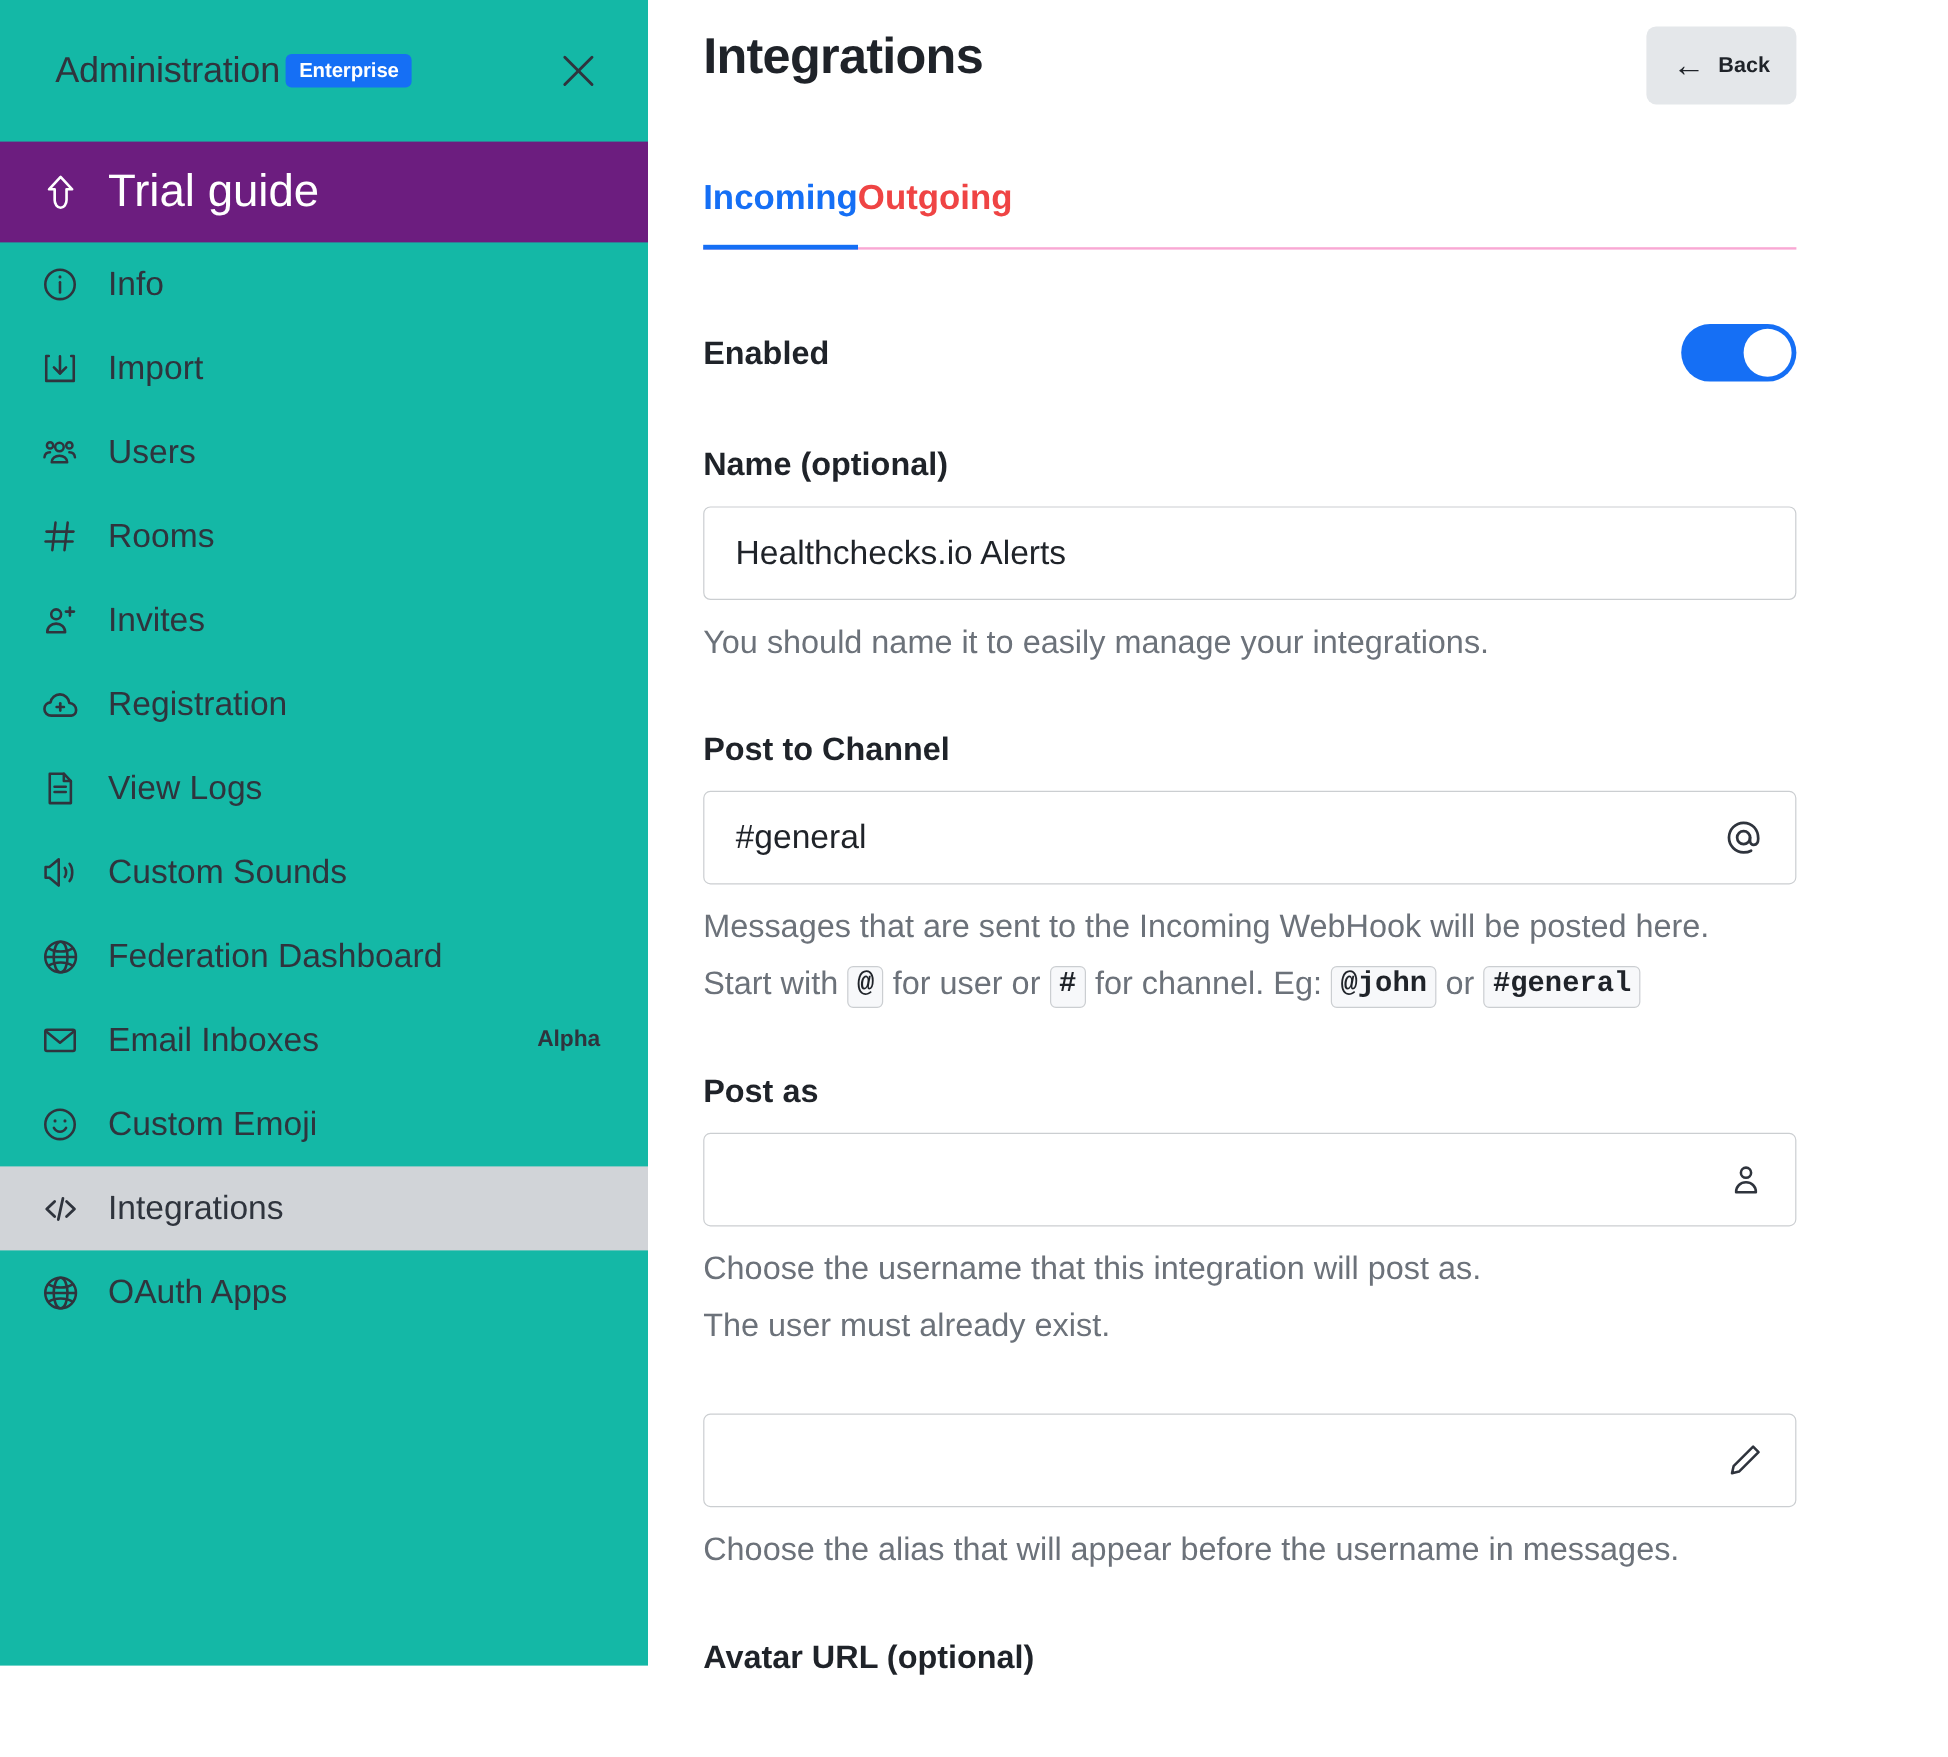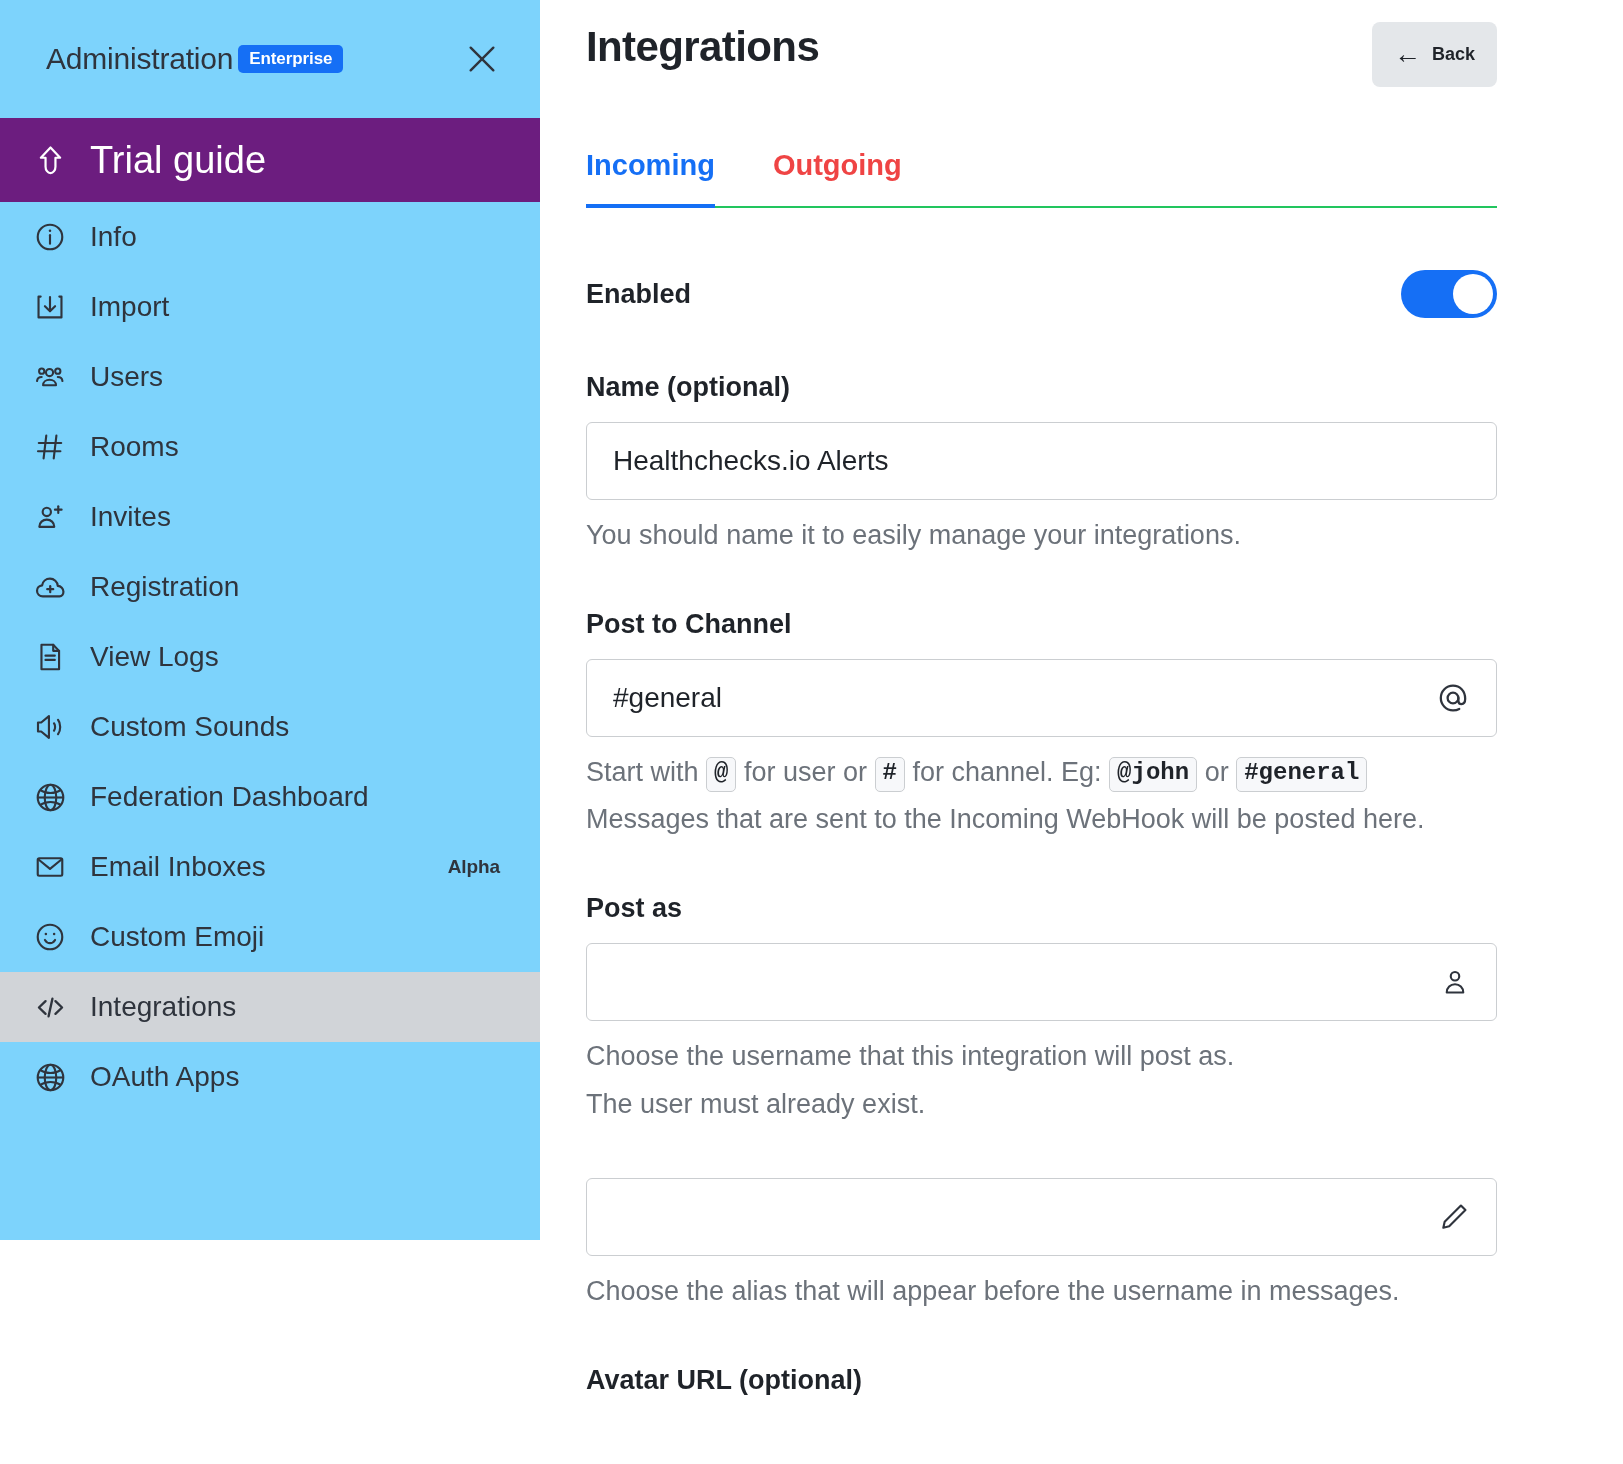--- a/index.html
+++ b/index.html
@@ -11,22 +11,22 @@
   }
   .app {
     display: flex;
     width: 1623px; height: 1464px;
     position: relative;
   }
 
   
   .sidebar {
     width: 540px;
-    height: 1240px;
-    background: #7dd3fc;
+    height: 1388px;
+    background: #14b8a6;
     flex: 0 0 540px;
     position: relative;
     overflow: hidden;
   }
   .sidebar-header {
     height: 118px;
     display: flex;
     align-items: center;
     padding: 0 36px 0 46px;
   }
@@ -131,23 +131,22 @@
   }
   .back-label {
     font-size: 18px;
     font-weight: bold;
     color: #1F2329;
   }
   .back-arrow { font-size: 27px; color: #1F2329; line-height: 1; }
 
   .tabs {
     display: flex;
-    gap: 58px;
     margin-top: 62px;
-    border-bottom: 2px solid #22c55e;
+    border-bottom: 2px solid #f9a8d4;
   }
   .tab {
     font-size: 29px;
     font-weight: bold;
     color: #ef4444;
     padding-bottom: 24px;
     cursor: pointer;
     position: relative;
   }
   .tab.active { color: #156FF5; }
@@ -460,31 +459,31 @@
         <label class="field-label">Post to Channel</label>
         <div class="input-wrap">
           <input type="text" value="#general" style="">
           <span class="input-icon">
             <svg width="34" height="34" viewBox="0 0 24 24" fill="none" stroke="#2F343D" stroke-width="1.6" stroke-linecap="round">
               <circle cx="12" cy="12" r="3.8"></circle>
               <path d="M15.8 12 V13.9 C15.8 15.4 16.8 16.3 18 16.3 C19.5 16.3 20.6 15.1 20.6 12.6 C20.6 6.9 16.9 3.3 12 3.3 C7.2 3.3 3.4 7.2 3.4 12 C3.4 16.8 7.2 20.7 12 20.7 C13.9 20.7 15.3 20.3 16.4 19.7"></path>
             </svg>
           </span>
         </div>
+        <div class="hint">Messages that are sent to the Incoming WebHook will be posted here.</div>
         <div class="hint">
           <span>Start with</span>
           <span class="code">@</span>
           <span>for user or</span>
           <span class="code">#</span>
           <span>for channel. Eg:</span>
           <span class="code">@john</span>
           <span>or</span>
           <span class="code">#general</span>
         </div>
-        <div class="hint">Messages that are sent to the Incoming WebHook will be posted here.</div>
       </div>
 
       <div class="field-group">
         <label class="field-label">Post as</label>
         <div class="input-wrap">
           <input type="text" value="" style="">
           <span class="input-icon">
             <svg width="30" height="30" viewBox="0 0 24 24" fill="none" stroke="#2F343D" stroke-width="1.7" stroke-linejoin="round">
               <circle cx="12" cy="7.4" r="3.4"></circle>
               <path d="M5.4 20.4 C5.4 16.4 8.3 13.8 12 13.8 C15.7 13.8 18.6 16.4 18.6 20.4 Z"></path>

